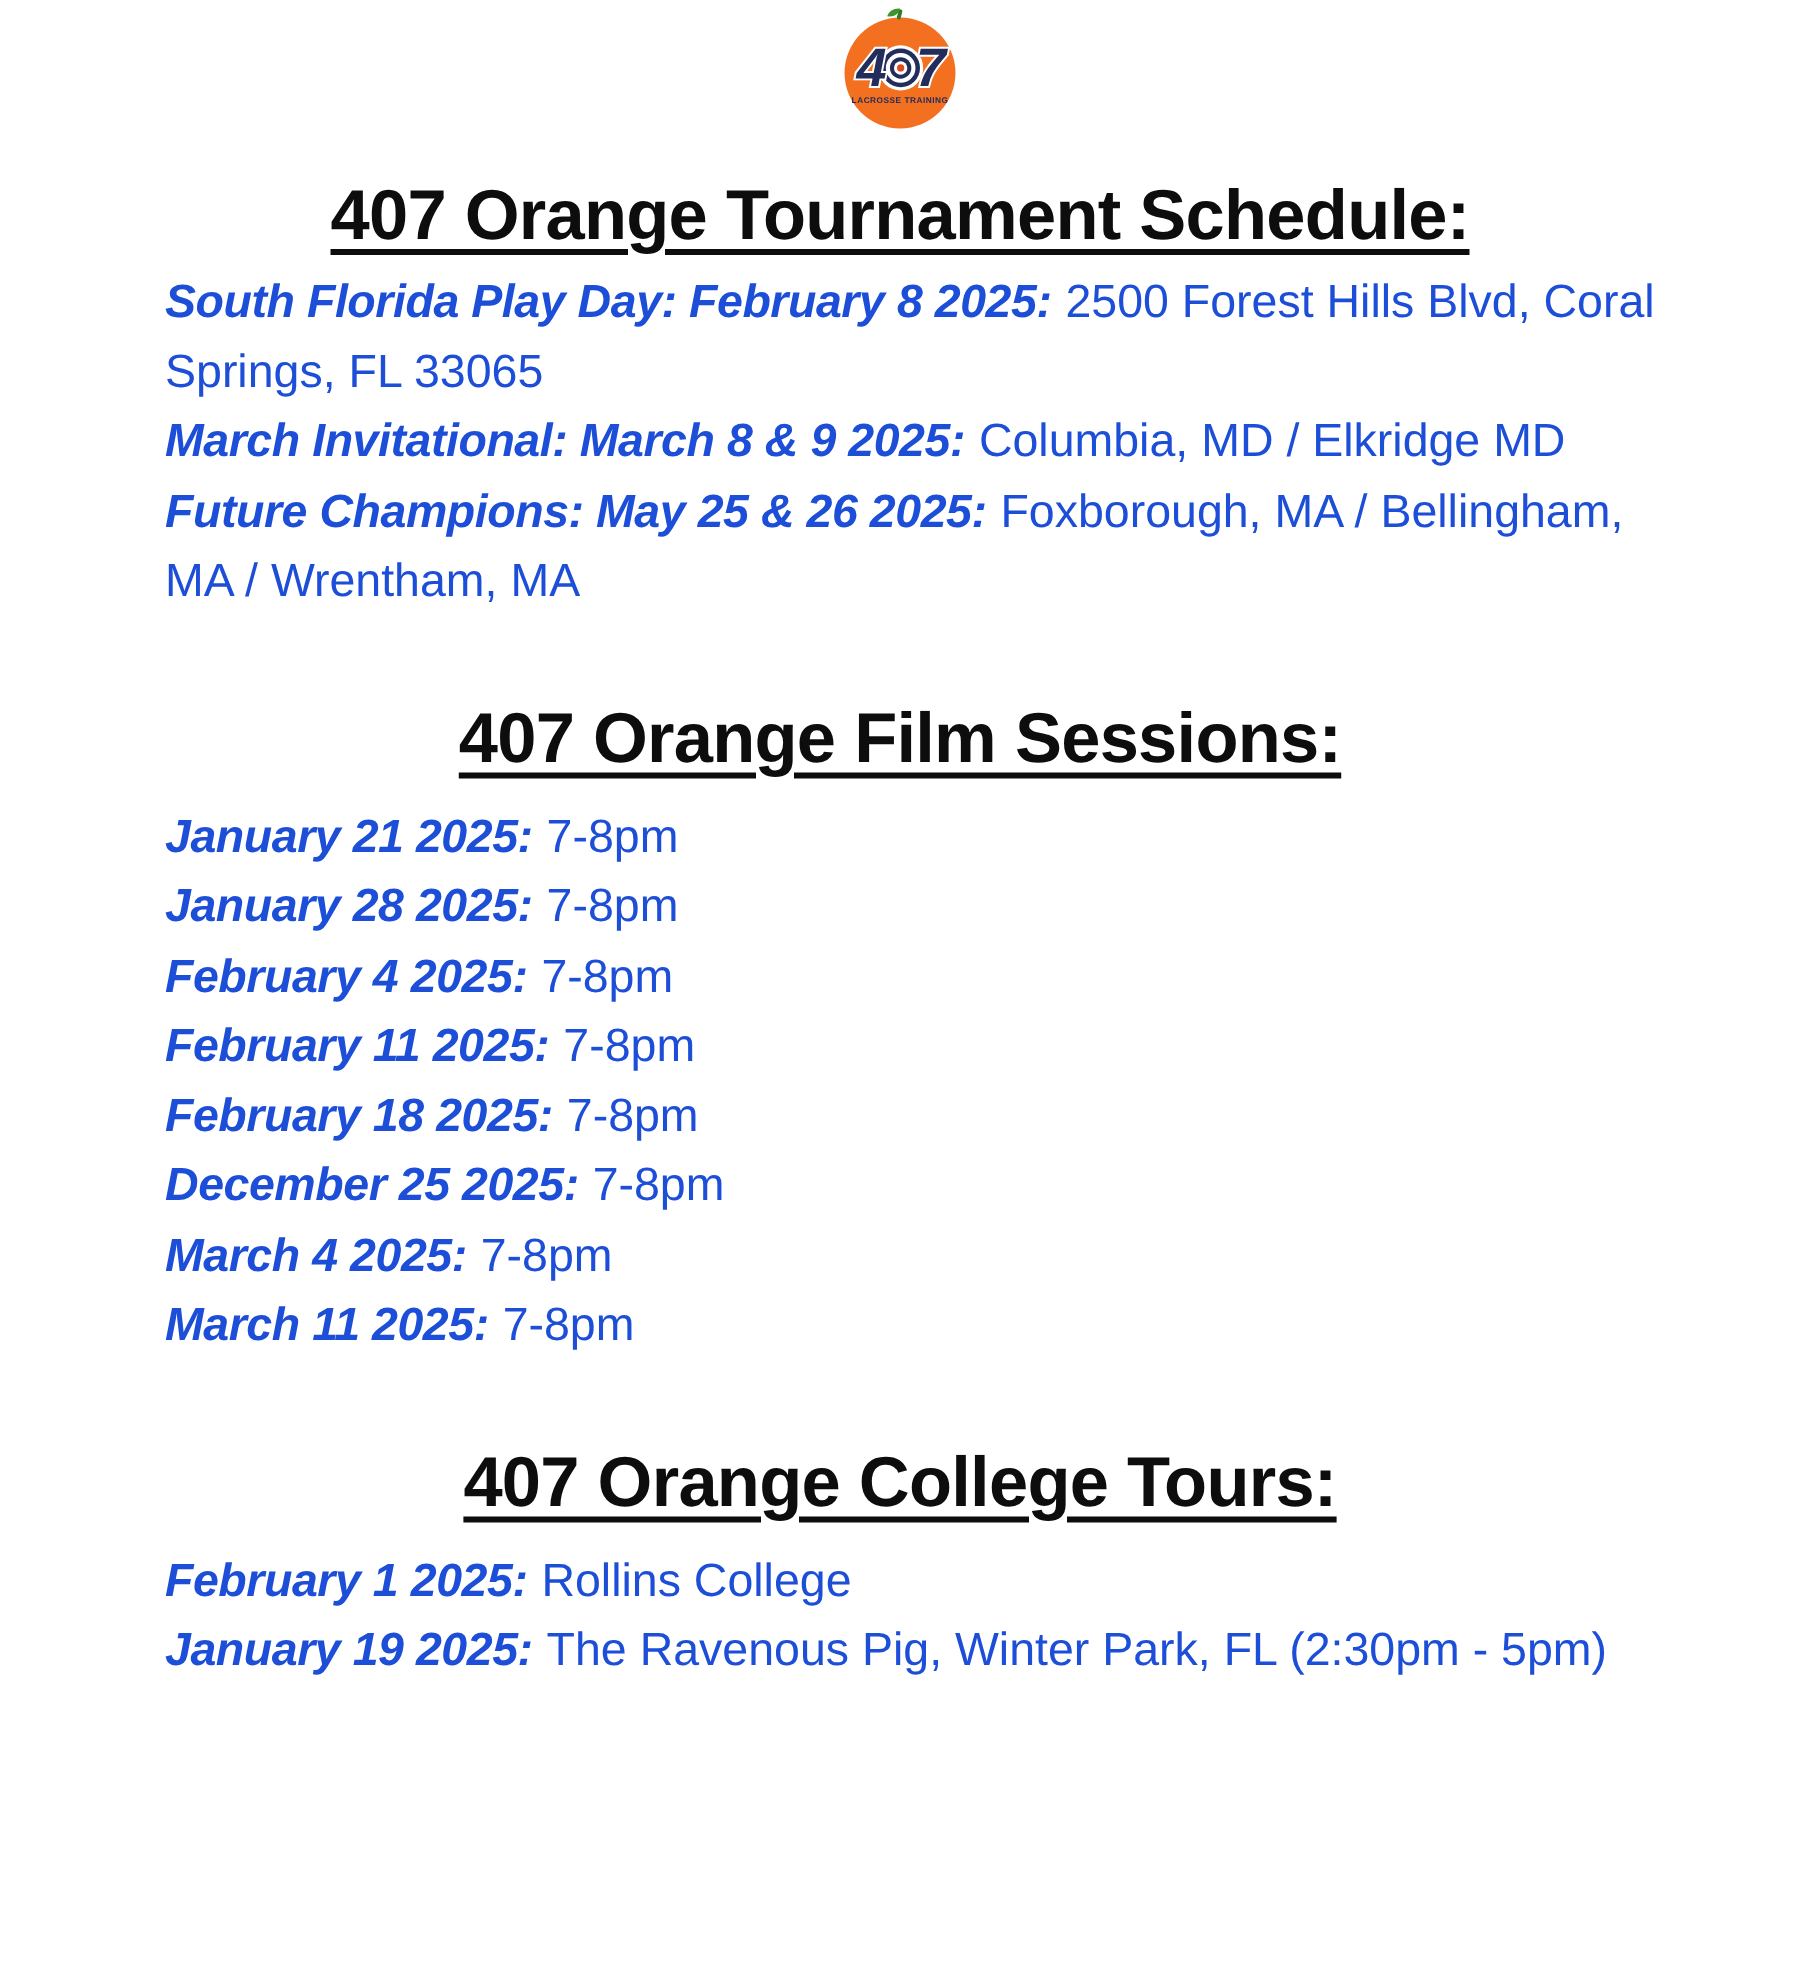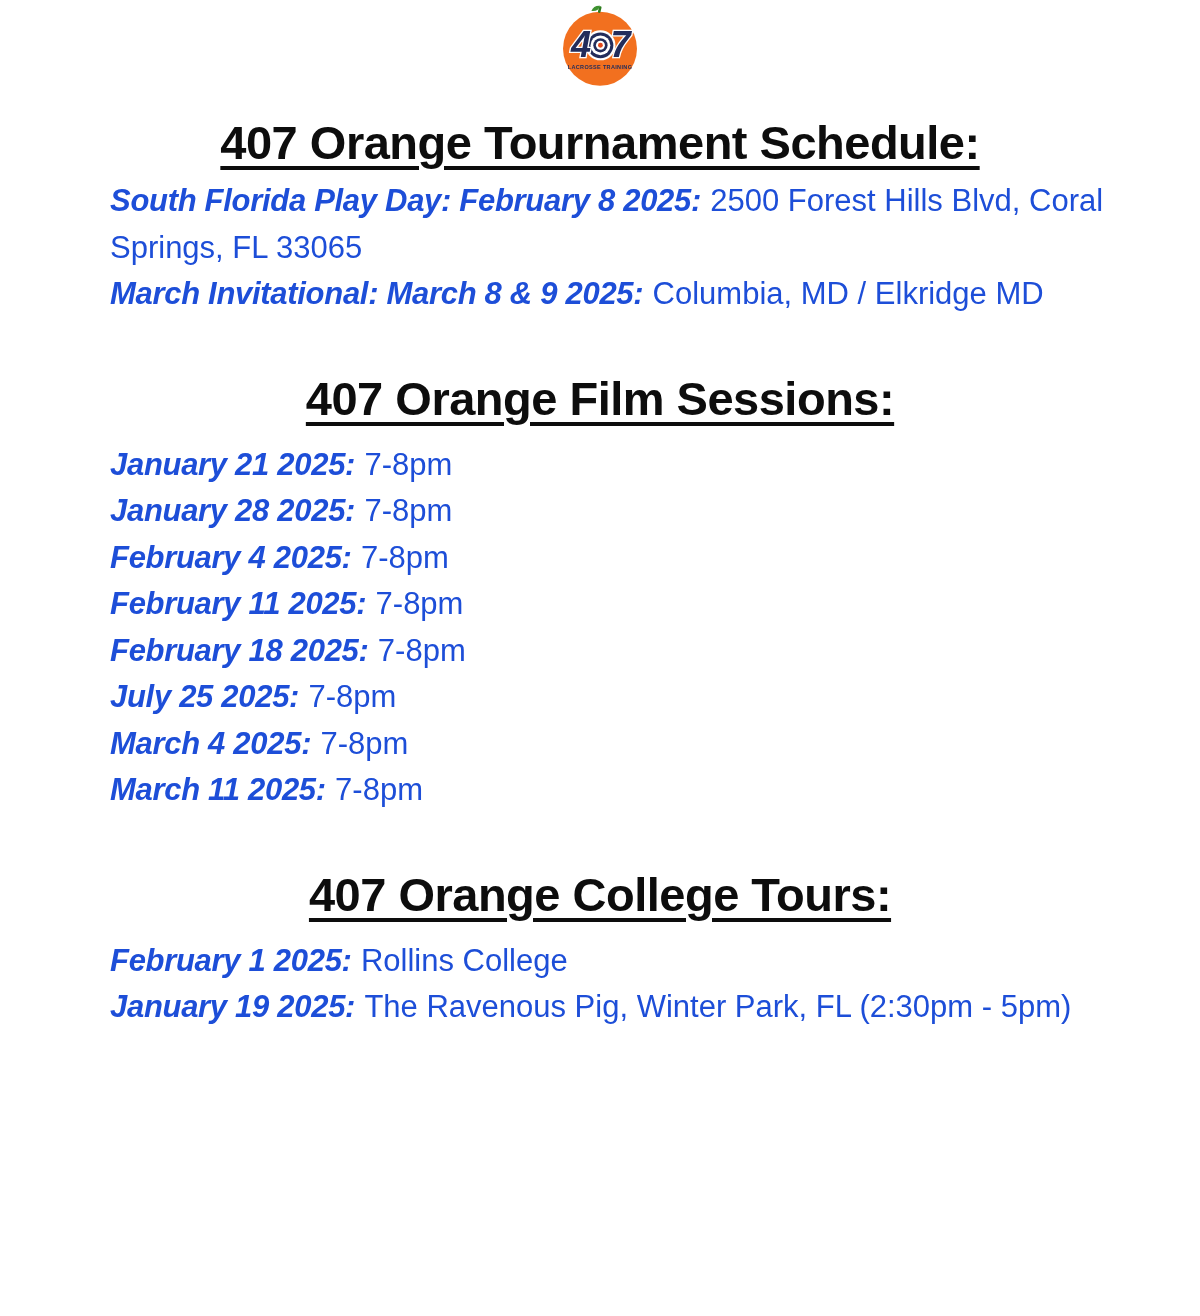--- a/index.html
+++ b/index.html
@@ -84,29 +84,30 @@
       <text x="74" y="62" text-anchor="middle" font-family="Liberation Sans, sans-serif" font-size="42" font-weight="bold" font-style="italic" fill="#232D5B" stroke="#FFFFFF" stroke-width="3" paint-order="stroke">7</text>
 
       <text x="50" y="75.5" text-anchor="middle" font-family="Liberation Sans, sans-serif" font-size="6.4" font-weight="bold" letter-spacing="0.4" fill="#232D5B">LACROSSE TRAINING</text>
     </svg>
   </div>
 
   <h2 class="section-title first">407 Orange Tournament Schedule:</h2>
 
   <p class="line"><span class="item-label">South Florida Play Day: February 8 2025:</span><span class="item-value">2500 Forest Hills Blvd, Coral Springs, FL 33065</span></p>
   <p class="line"><span class="item-label">March Invitational: March 8 &amp; 9 2025:</span><span class="item-value">Columbia, MD / Elkridge MD</span></p>
+  <p class="line"><span class="item-label">Future Champions: May 25 &amp; 26 2025:</span><span class="item-value">Foxborough, MA / Bellingham, MA / Wrentham, MA</span></p>
 
   <h2 class="section-title">407 Orange Film Sessions:</h2>
 
   <p class="line"><span class="item-label">January 21 2025:</span><span class="item-value">7-8pm</span></p>
   <p class="line"><span class="item-label">January 28 2025:</span><span class="item-value">7-8pm</span></p>
   <p class="line"><span class="item-label">February 4 2025:</span><span class="item-value">7-8pm</span></p>
   <p class="line"><span class="item-label">February 11 2025:</span><span class="item-value">7-8pm</span></p>
   <p class="line"><span class="item-label">February 18 2025:</span><span class="item-value">7-8pm</span></p>
-  <p class="line"><span class="item-label">July 25 2025:</span><span class="item-value">7-8pm</span></p>
+  <p class="line"><span class="item-label">December 25 2025:</span><span class="item-value">7-8pm</span></p>
   <p class="line"><span class="item-label">March 4 2025:</span><span class="item-value">7-8pm</span></p>
   <p class="line"><span class="item-label">March 11 2025:</span><span class="item-value">7-8pm</span></p>
 
   <h2 class="section-title">407 Orange College Tours:</h2>
 
   <p class="line"><span class="item-label">February 1 2025:</span><span class="item-value">Rollins College</span></p>
 
 
   <p class="line"><span class="item-label">January 19 2025:</span><span class="item-value">The Ravenous Pig, Winter Park, FL (2:30pm - 5pm)</span></p>
 

